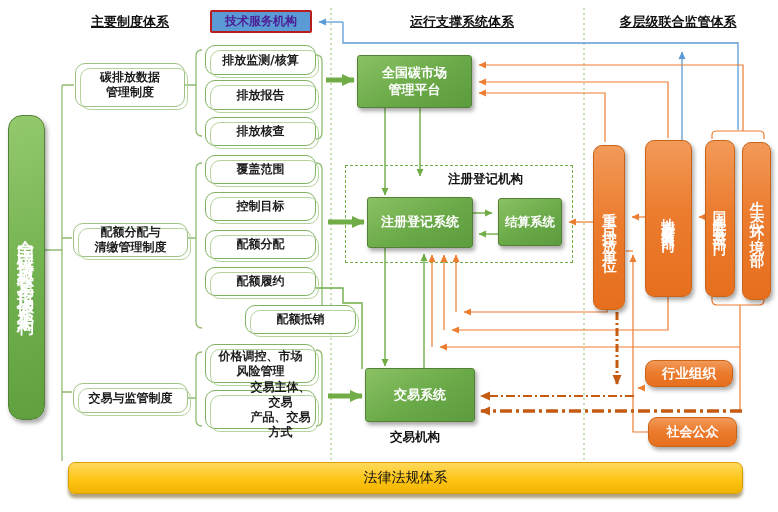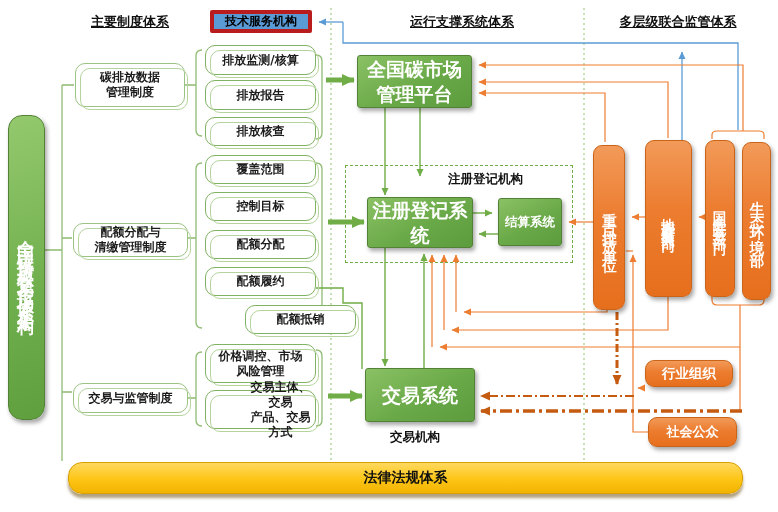--- a/index.html
+++ b/index.html
@@ -3,52 +3,52 @@
 <meta charset="utf-8">
 <style>
   html,body{margin:0;padding:0;background:#fff;}
   #canvas{position:relative;width:778px;height:512px;background:#fff;overflow:hidden;
           font-family:"DejaVu Sans","Liberation Sans",sans-serif;}
   .abs{position:absolute;box-sizing:border-box;}
   
   .hdr{font-size:13px;font-weight:bold;color:#111;text-decoration:underline;
        text-align:center;white-space:nowrap;}
   
-  .bluebox{background:#5B9BD5;border:4px solid #b91c1c;color:#000000;font-size:12px;
+  .bluebox{background:#5B9BD5;border:2px solid #b91c1c;color:#4c1d95;font-size:12px;
            font-weight:bold;display:flex;align-items:center;justify-content:center;
            border-radius:2px;}
   
   .wbox{background:#fff;border:1.4px solid #7fb361;border-radius:10px;color:#1c1c1c;
         font-size:12px;font-weight:bold;display:flex;align-items:center;justify-content:center;
         text-align:center;line-height:1.25;white-space:pre-line;z-index:3;}
   .wbox::after{content:"";position:absolute;left:4px;top:4px;right:-4px;bottom:-4px;
         border:1.2px solid #b5d49d;border-radius:10px;z-index:-1;}
   
   .gbox{background:linear-gradient(150deg,#8ac164 0%,#6aa948 55%,#5d9c3e 100%);
         border:1px solid #538135;border-radius:3px;color:#fff;font-weight:bold;
         display:flex;align-items:center;justify-content:center;text-align:center;
         line-height:1.3;white-space:pre-line;box-shadow:2px 3px 4px rgba(0,0,0,.35);
-        font-size:19px;z-index:3;}
+        font-size:13px;z-index:3;}
   
   .pillar{background:linear-gradient(160deg,#94c96e 0%,#6fae4c 60%,#5f9f3e 100%);
         border:1px solid #538135;border-radius:14px;color:#fff;font-weight:bold;
         box-shadow:2px 3px 4px rgba(0,0,0,.35);display:flex;align-items:center;
         justify-content:center;z-index:3;}
   .vtext{writing-mode:vertical-rl;text-orientation:upright;}
   
   .obox{background:linear-gradient(180deg,#f29a59 0%,#ec7c2f 45%,#e66f1d 100%);
         border:1px solid #c96418;border-radius:9px;color:#fff;font-weight:bold;
         box-shadow:2px 3px 4px rgba(0,0,0,.35);display:flex;align-items:center;
         justify-content:center;text-align:center;z-index:3;}
   
   .dashedbox{border:1.5px dashed #70AD47;background:transparent;z-index:1;}
   .plain-label{color:#111;font-weight:bold;font-size:12.5px;white-space:nowrap;z-index:4;}
   
   .legalbar{background:linear-gradient(180deg,#ffd95e 0%,#fdc515 55%,#f2b300 100%);
-        border:1px solid #d99e00;border-radius:14px;color:#111;font-weight:bold;
+        border:1px solid #d99e00;border-radius:7px;color:#111;font-weight:normal;
         font-size:14px;display:flex;align-items:center;justify-content:center;
         box-shadow:0 4px 3px rgba(100,70,0,.5);z-index:3;}
   svg.wires{position:absolute;left:0;top:0;z-index:2;}
 </style>
 </head>
 <body>
 
 <div id="canvas">
 
   <svg class="wires" width="778" height="512" viewBox="0 0 778 512">

